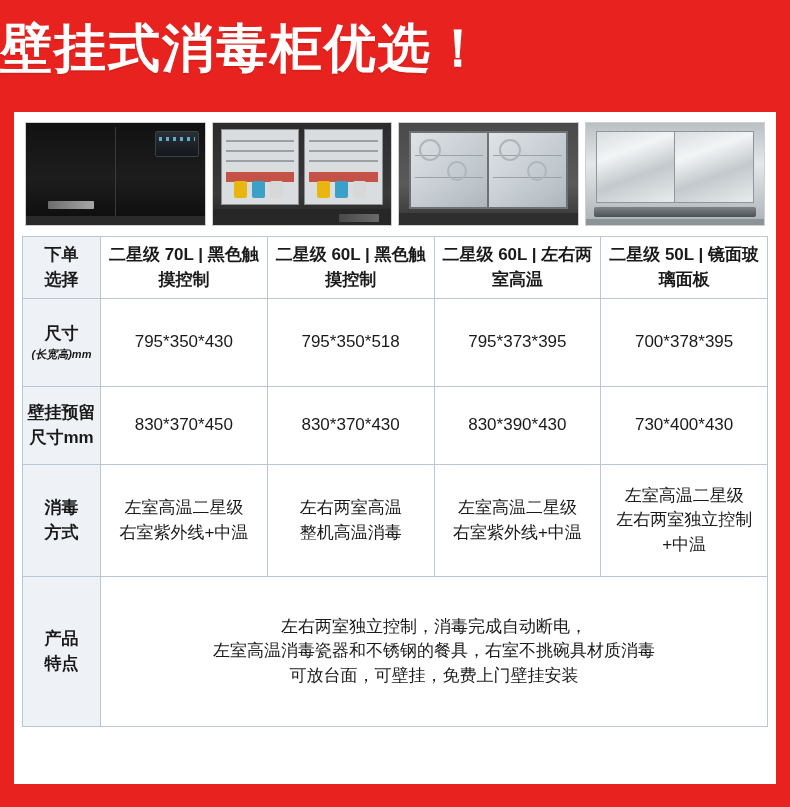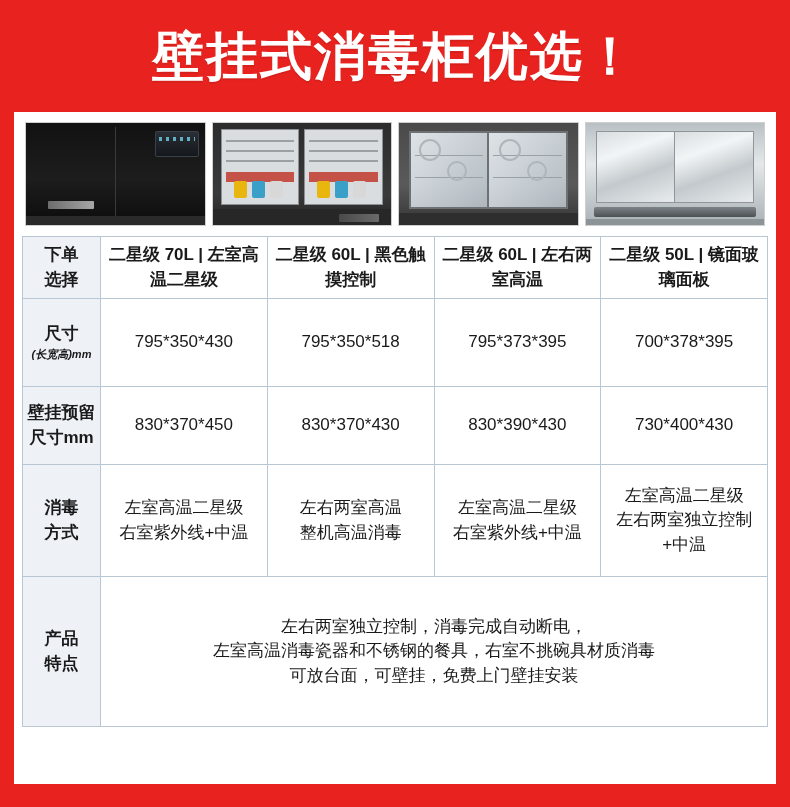--- a/index.html
+++ b/index.html
@@ -12,38 +12,37 @@
   .page {
     position: relative;
     width: 790px;
     height: 807px;
     background: #e8231f;
     padding: 0;
     overflow: hidden;
   }
   
   .banner {
-    height: 112px;
+    height: 96px;
     display: flex;
     align-items: center;
-    justify-content: center;
     background: #e8231f;
   }
   .banner-title {
     color: #ffffff;
     font-size: 52px;
     font-weight: bold;
     letter-spacing: 2px;
     line-height: 1;
     text-shadow: 0 2px 0 rgba(0,0,0,0.08);
     font-family: "Liberation Sans", "DejaVu Sans", sans-serif;
   }
   
   .card {
-    margin: 0 14px;
+    margin: 16px 14px;
     background: #ffffff;
     height: 672px;
     padding: 10px 8px 24px 8px;
   }
   
   .photos {
     display: flex;
     gap: 6px;
     height: 104px;
     padding: 0 3px;
@@ -210,21 +209,21 @@
       </div>
     </div>
 
     <table class="spec">
       <tbody>
           <tr class="r-sel">
         <td class="rowhead">
           <span>下单</span><br>
           <span>选择</span>
         </td>
-        <td class="modelhead">二星级 70L | 左室高温二星级</td>
+        <td class="modelhead">二星级 70L | 黑色触摸控制</td>
         <td class="modelhead">二星级 60L | 黑色触摸控制</td>
         <td class="modelhead">二星级 60L | 左右两室高温</td>
         <td class="modelhead">二星级 50L | 镜面玻璃面板</td>
       </tr>
 
       <tr class="r-size">
         <td class="rowhead">
           <span>尺寸</span>
           <span class="sub">(长宽高)mm</span>
         </td>

